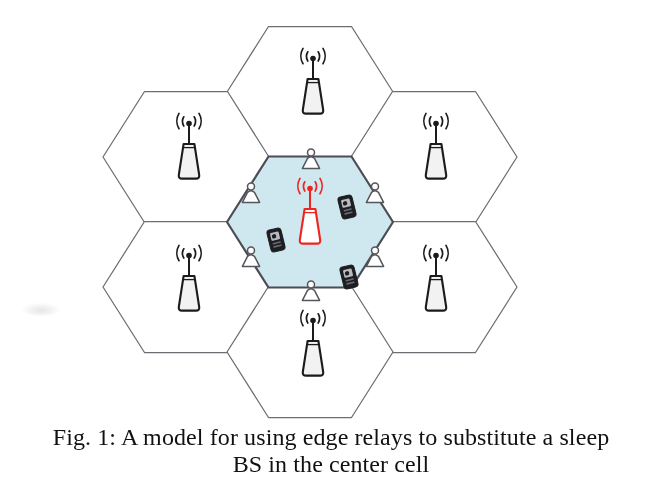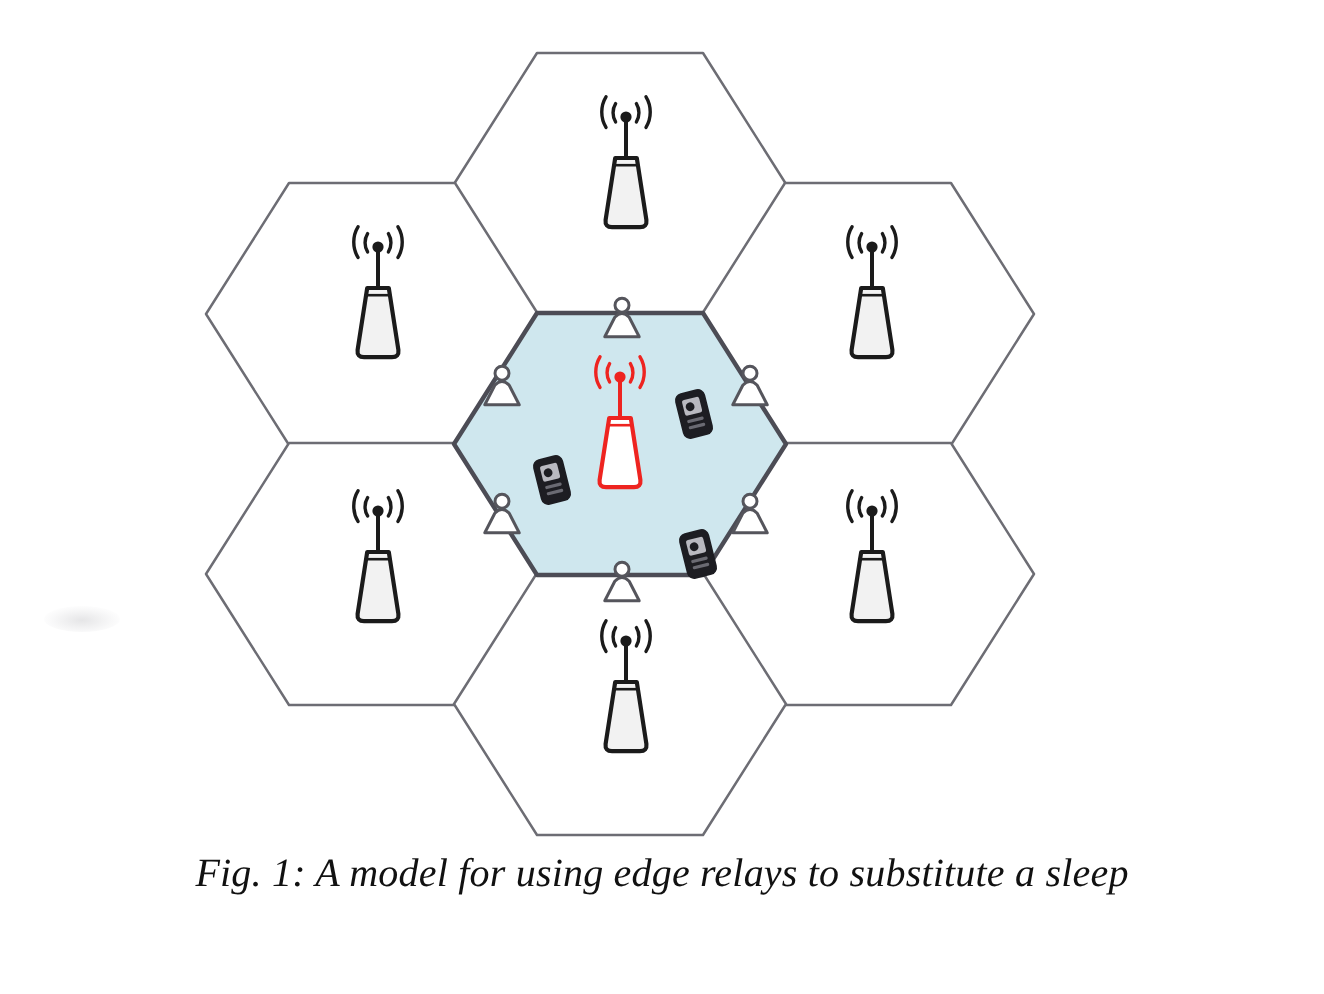--- a/index.html
+++ b/index.html
@@ -13,25 +13,24 @@
   #figure-root{
     position:absolute;left:0;top:0;width:662px;height:497px;
   }
   #cell-svg{
     position:absolute;left:0;top:0;width:662px;height:430px;
     display:block;
   }
   #caption{
     position:absolute;left:0;top:424px;width:662px;
     text-align:center;
-    font-size:20px;
+    font-size:24px;
     line-height:27px;
     color:#111111;
     letter-spacing:0.1px;
-    font-style:italic;
   }
   #caption .cap-line{display:block;}
   .scan-smudge{
     position:absolute;left:22px;top:303px;width:38px;height:13px;
     background:radial-gradient(ellipse at 50% 55%, rgba(170,170,175,0.30) 0%, rgba(200,200,205,0.12) 55%, rgba(255,255,255,0) 78%);
     border-radius:50%;
   }
 </style>
 </head>
 <body>
@@ -210,15 +209,16 @@
           <rect x="-4.4" y="-8" width="8.8" height="8" rx="1.2" ry="1.2" fill="#b9b9c0"></rect>
           <circle cx="-1" cy="-4" r="2.2" fill="#1d1d22"></circle>
           <rect x="-4.2" y="2.2" width="8.4" height="1.6" rx="0.7" fill="#6a6a72"></rect>
           <rect x="-4.2" y="5.4" width="8.4" height="1.6" rx="0.7" fill="#6a6a72"></rect>
         </g>
       </g>
   </svg>
 
   <div id="caption">
     <span class="cap-line">Fig. 1: A model for using edge relays to substitute a sleep</span>
+    <span class="cap-line">BS in the center cell</span>
   </div>
 
 </div>
 
 </body></html>

